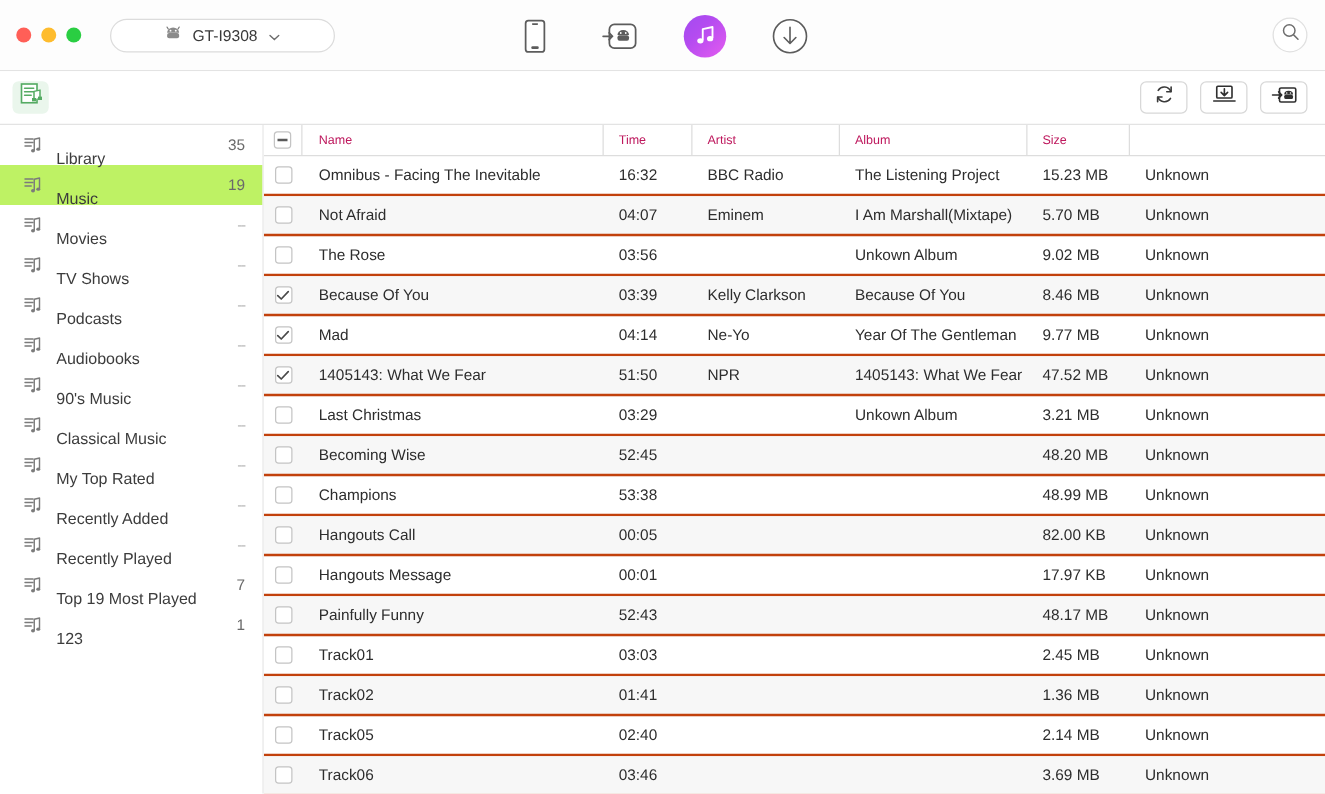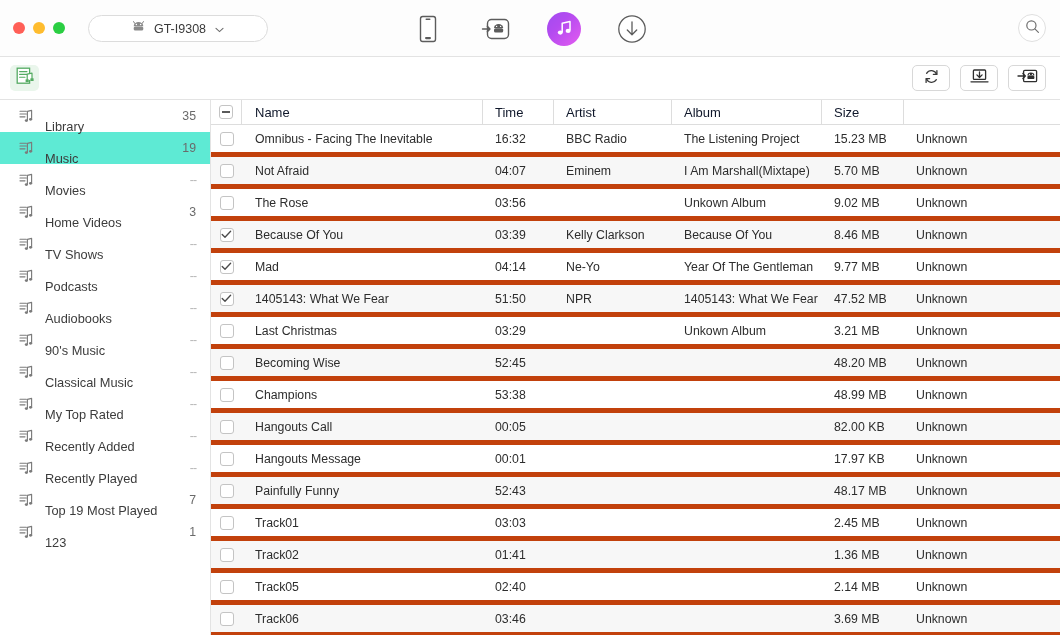--- a/index.html
+++ b/index.html
@@ -97,44 +97,44 @@
     background: #fff;
     border-right: 1px solid #e3e3e3;
     overflow: hidden;
   }
   .side-row {
     height: 32px;
     display: flex; align-items: center;
     padding: 0 14px 0 17px;
     font-size: 12.8px; color: #3c3c3c;
   }
-  .side-row.selected { background: #5eead4; }
+  .side-row.selected { background: #bef264; }
   .side-ico { width: 17px; flex: 0 0 17px; display:flex; align-items:center; justify-content:center; }
   .side-label { flex: 1 1 auto; margin-left: 11px; white-space: nowrap; overflow: hidden; margin-top: 20px; }
   .side-count { flex: 0 0 auto; font-size: 12.3px; color: #6a6a6a; }
   .side-count.dim { color: #b7b7b7; letter-spacing: -1px; }
 
   
   .table-wrap { flex: 1 1 auto; min-width: 0; background: #fff; overflow: hidden; display: flex; flex-direction: column; }
   .t-head {
     height: 25px; flex: 0 0 25px;
     display: flex; align-items: stretch;
     border-bottom: 1px solid #dddddd;
     background: #fff;
-    font-size: 13px; color: #0f172a;
+    font-size: 10px; color: #be185d;
   }
   .t-head .cell { border-right: 1px solid #dddddd; display: flex; align-items: center; }
   .t-head .cell:last-child { border-right: none; margin-top: 45px; }
 
   .rows { flex: 1 1 auto; overflow: hidden; }
   .t-row {
     height: 32px;
     display: flex; align-items: stretch;
     font-size: 12.3px; color: #2d2d2d;
-    border-bottom: 5px solid #c2410c;
+    border-bottom: 2px solid #c2410c;
   }
   .t-row.alt { background: #f7f7f7; }
 
   .cell { display: flex; align-items: center; overflow: hidden; white-space: nowrap; }
   .c-check { width: 31px; flex: 0 0 31px; justify-content: center; }
   .c-name  { width: 241px; flex: 0 0 241px; padding-left: 13px; }
   .c-time  { width: 71px;  flex: 0 0 71px;  padding-left: 12px; }
   .c-artist{ width: 118px; flex: 0 0 118px; padding-left: 12px; }
   .c-album { width: 150px; flex: 0 0 150px; padding-left: 12px; }
   .c-size  { width: 82px;  flex: 0 0 82px;  padding-left: 12px; }
@@ -315,32 +315,20 @@
         </div>
         <div class="side-row">
           <span class="side-ico">
             <svg width="14" height="15" viewBox="0 0 14 15">
               <path d="M1 2.2 H7.4 M1 5 H7.4 M1 7.8 H6" stroke="#7b7b7b" stroke-width="1.15" stroke-linecap="round"></path>
               <path d="M8.4 11.4 V2.4 L12.6 1.4 V10" stroke="#7b7b7b" stroke-width="1.15" fill="none" stroke-linejoin="round"></path>
               <ellipse cx="7.4" cy="11.6" rx="1.6" ry="1.35" fill="#7b7b7b"></ellipse>
               <ellipse cx="11.6" cy="10.3" rx="1.6" ry="1.35" fill="#7b7b7b"></ellipse>
             </svg>
           </span>
-          <span class="side-label">Home Videos</span>
-          <span class="side-count">3</span>
-        </div>
-        <div class="side-row">
-          <span class="side-ico">
-            <svg width="14" height="15" viewBox="0 0 14 15">
-              <path d="M1 2.2 H7.4 M1 5 H7.4 M1 7.8 H6" stroke="#7b7b7b" stroke-width="1.15" stroke-linecap="round"></path>
-              <path d="M8.4 11.4 V2.4 L12.6 1.4 V10" stroke="#7b7b7b" stroke-width="1.15" fill="none" stroke-linejoin="round"></path>
-              <ellipse cx="7.4" cy="11.6" rx="1.6" ry="1.35" fill="#7b7b7b"></ellipse>
-              <ellipse cx="11.6" cy="10.3" rx="1.6" ry="1.35" fill="#7b7b7b"></ellipse>
-            </svg>
-          </span>
           <span class="side-label">TV Shows</span>
           <span class="side-count dim">--</span>
         </div>
         <div class="side-row">
           <span class="side-ico">
             <svg width="14" height="15" viewBox="0 0 14 15">
               <path d="M1 2.2 H7.4 M1 5 H7.4 M1 7.8 H6" stroke="#7b7b7b" stroke-width="1.15" stroke-linecap="round"></path>
               <path d="M8.4 11.4 V2.4 L12.6 1.4 V10" stroke="#7b7b7b" stroke-width="1.15" fill="none" stroke-linejoin="round"></path>
               <ellipse cx="7.4" cy="11.6" rx="1.6" ry="1.35" fill="#7b7b7b"></ellipse>
               <ellipse cx="11.6" cy="10.3" rx="1.6" ry="1.35" fill="#7b7b7b"></ellipse>

